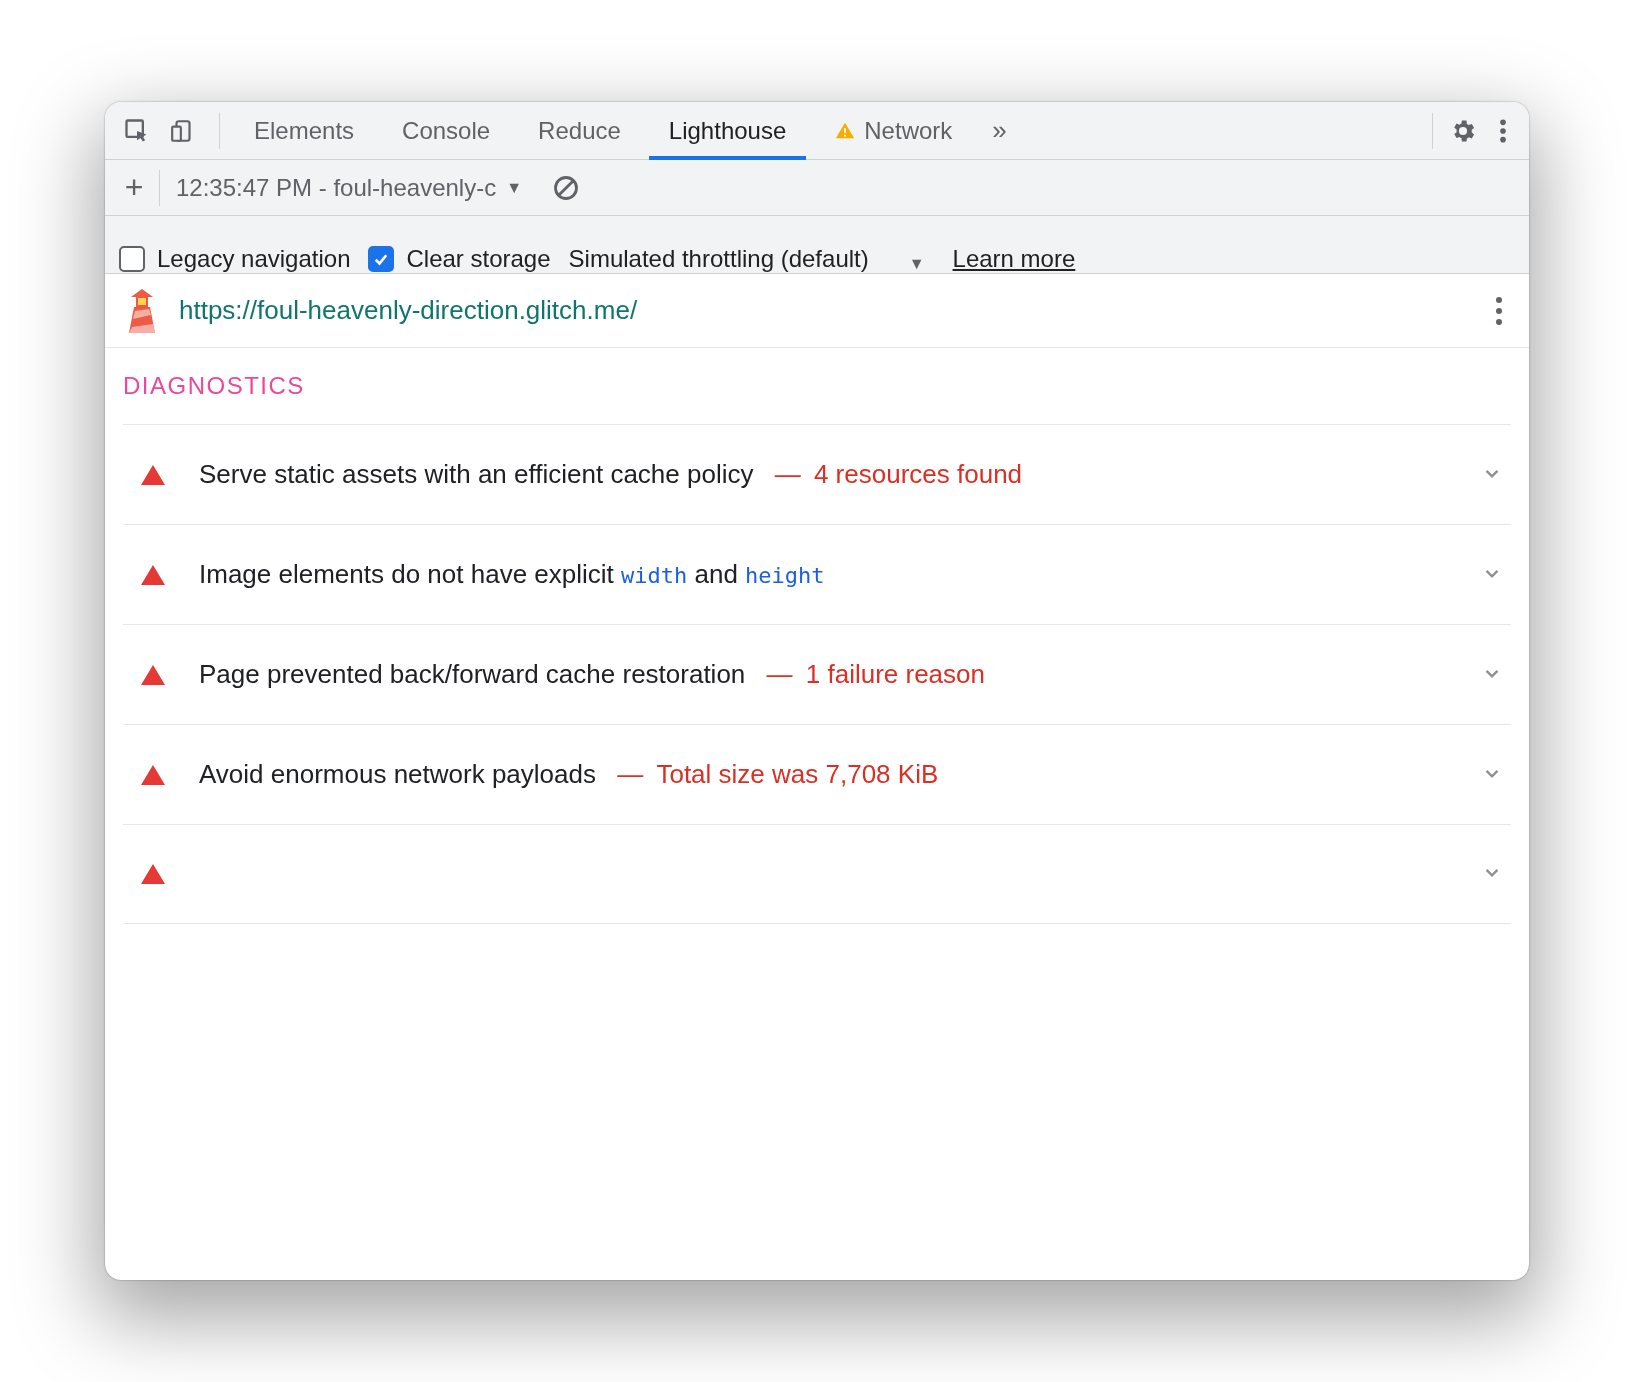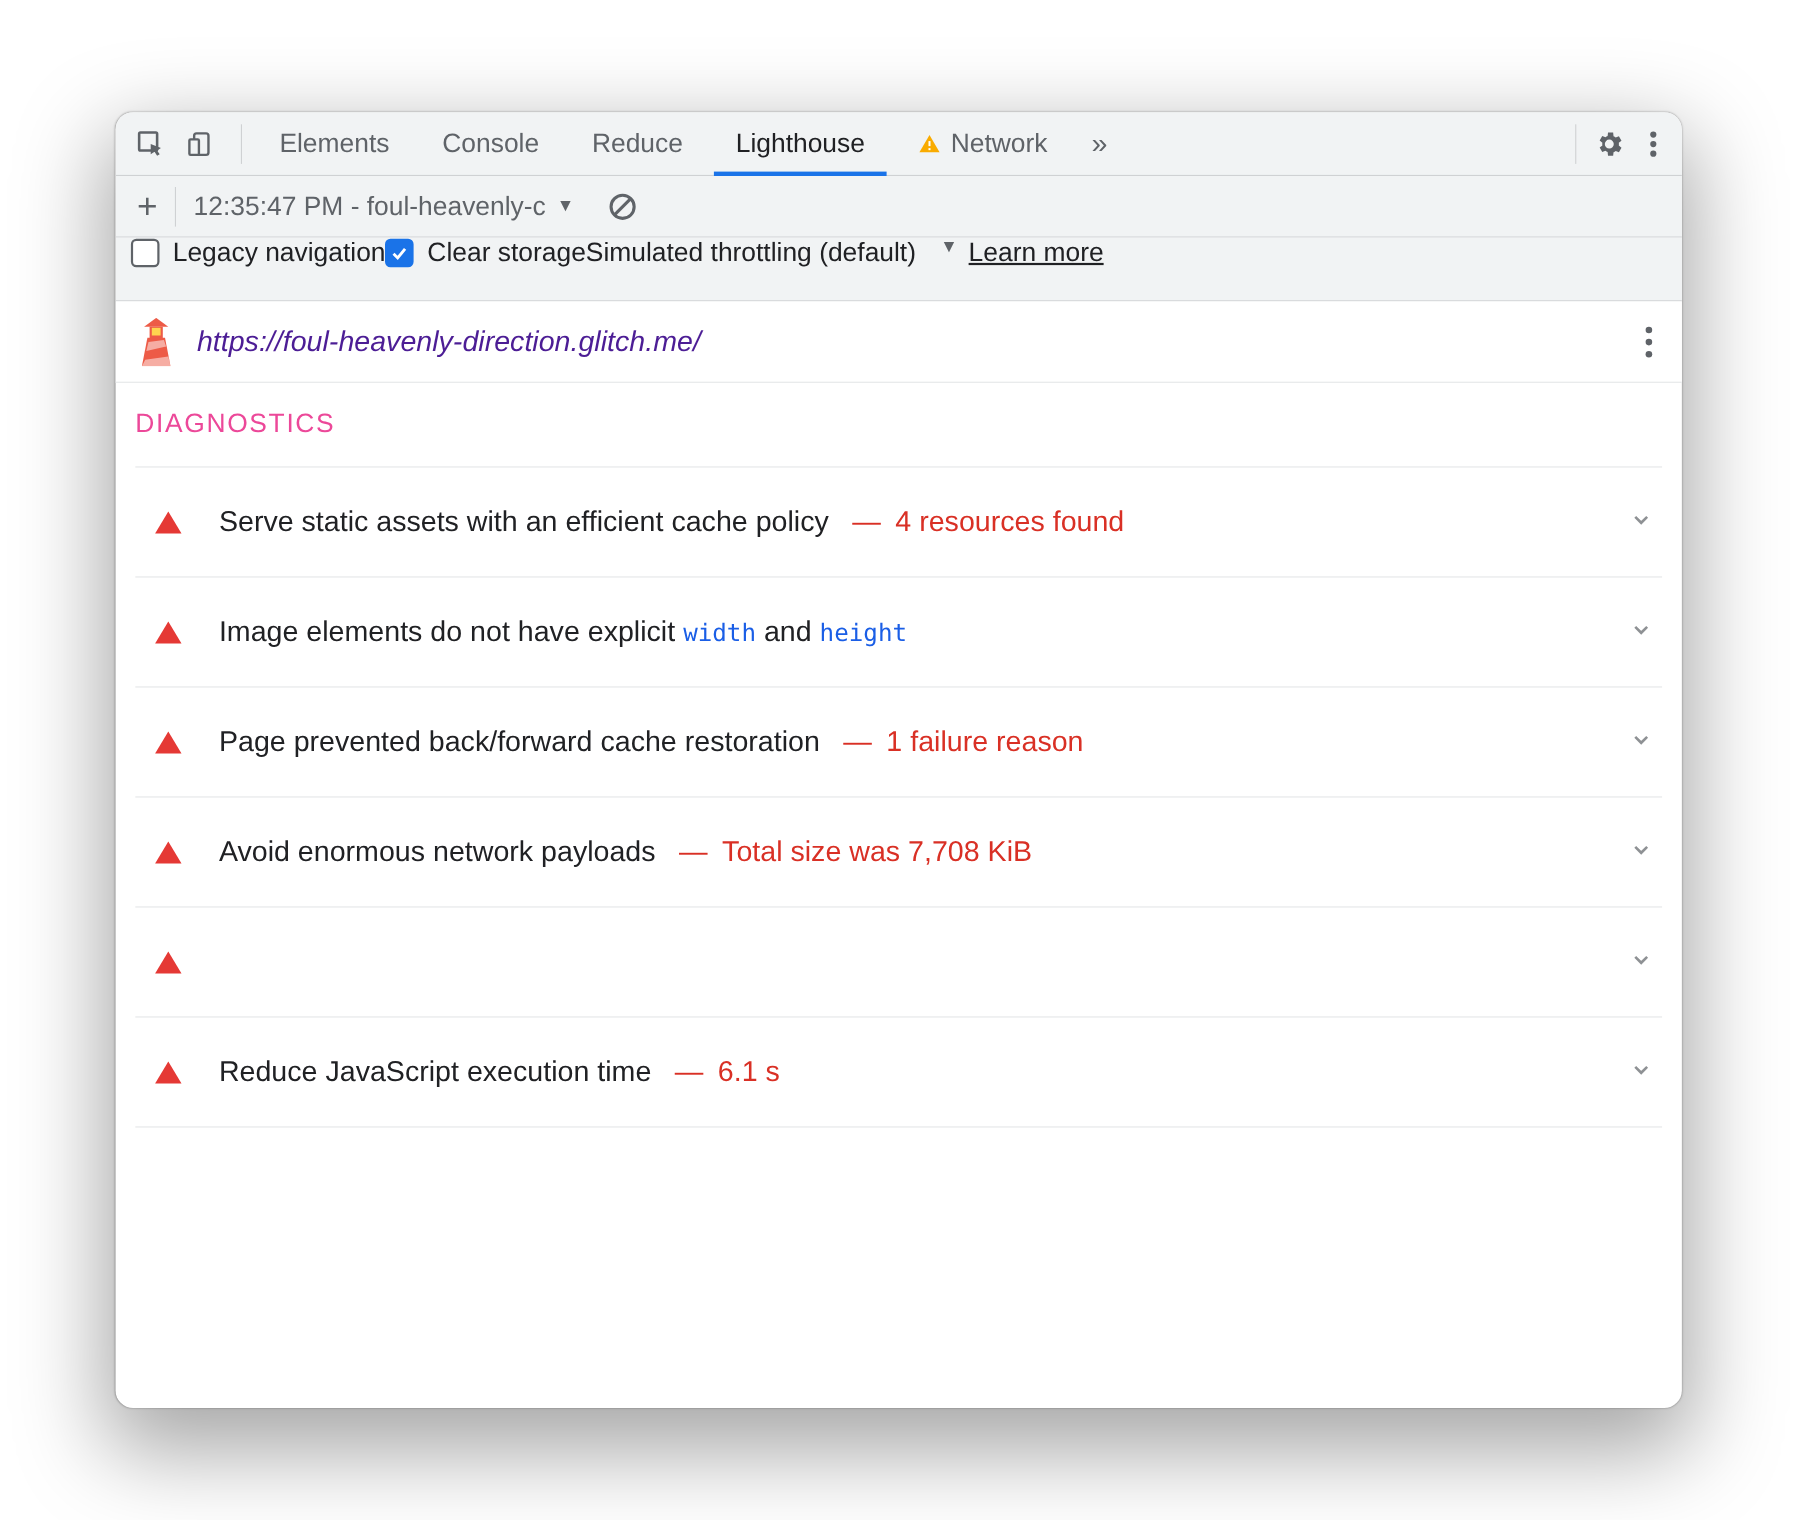--- a/index.html
+++ b/index.html
@@ -98,43 +98,44 @@
     display:flex; align-items:center; gap:10px;
   }
   .tri-down { font-size: 16px; color:#5f6368; }
   .noentry { margin-left: 20px; display:inline-flex; color:#5f6368;}
   
   .optsbar {
     height: 58px;
     background: #f1f3f4;
     border-bottom: 1px solid #cfd1d3;
     display: flex;
-    align-items: flex-start;
+    align-items: flex-end;
     padding: 0 14px;
+    gap: 18px;
   }
   .chk {
     display:flex; align-items:center; gap:12px; font-size:24px; color:#202124;
     cursor:pointer;
   }
   .chk-box {
     width:26px; height:26px; border:2px solid #5f6368; border-radius:5px; display:inline-flex; align-items:center; justify-content:center;
     background:#fff;
   }
   .chk-box.checked { background:#1a73e8; border-color:#1a73e8; color:#fff;}
   .opt-text { font-size:24px; color:#202124;}
   .learn-more { font-size:24px; color:#202124; text-decoration:underline; cursor:pointer;}
   
   .urlbar {
     height: 74px; width: 100%;
     border-bottom: 1px solid #e4e6e8;
     display:flex; align-items:center; padding: 0 18px; gap: 18px;
     background:#fff;
   }
   .lh-logo { width:38px; height:44px; display:inline-flex; }
-  .url-text { font-size:26px; color:#4c1d95;font-style:italic;}
+  .url-text { font-size:26px; color:#0f766e;}
   .kebab { width:24px; display:inline-flex; flex-direction:column; gap:5px; align-items:center; cursor:pointer; margin-left:auto;}
   .kebab span { width:6px; height:6px; background:#5f6368; border-radius:50%;}
   
   .content { padding: 24px 18px 0 18px; }
   .sec-title {
     font-size: 24px; letter-spacing: 1.5px; color:#ec4899; font-weight:500;
     padding-bottom: 24px; border-bottom:1px solid #e4e6e8;
   }
   .audit-row {
     display:flex; align-items:center; padding: 34px 6px 34px 18px;
@@ -291,23 +292,16 @@
           <span class="chev"><svg viewBox="0 0 24 24" fill="none" stroke="currentColor" stroke-width="2.2">
               <polyline points="7,10 12,15 17,10"></polyline>
             </svg></span>
         </div>
         <div class="audit-row">
           <div class="tri-fail"></div>
           <span class="chev"><svg viewBox="0 0 24 24" fill="none" stroke="currentColor" stroke-width="2.2">
               <polyline points="7,10 12,15 17,10"></polyline>
             </svg></span>
         </div>
-        <div class="audit-row">
-          <div class="tri-fail"></div>
-          <div><span class="audit-title">Reduce JavaScript execution time</span><span class="dash"> — </span><span class="audit-detail">6.1 s</span></div>
-          <span class="chev"><svg viewBox="0 0 24 24" fill="none" stroke="currentColor" stroke-width="2.2">
-              <polyline points="7,10 12,15 17,10"></polyline>
-            </svg></span>
-        </div>
       </div>
   </div>
 
 </div>
 
 </body></html>

